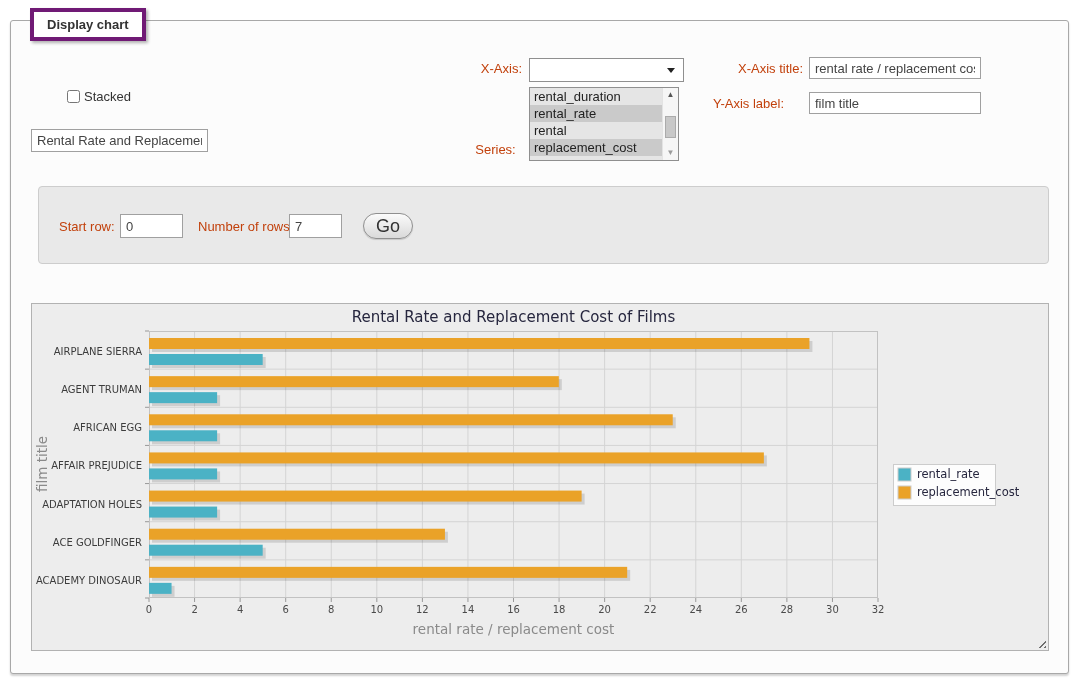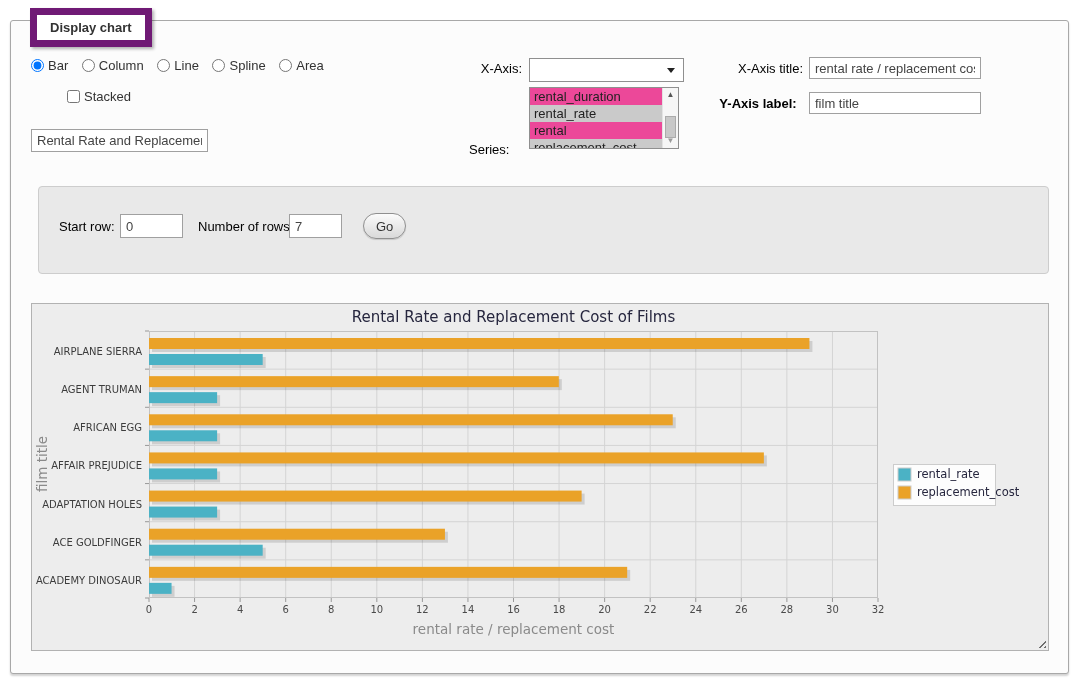--- a/index.html
+++ b/index.html
@@ -2,102 +2,95 @@
 <html><head>
 <meta charset="utf-8">
 <style>
   * { margin:0; padding:0; box-sizing:border-box; }
   html,body { width:1081px; height:681px; background:#fff; overflow:hidden;
               font-family:"Liberation Sans", sans-serif; }
   .fieldset { position:absolute; left:10px; top:20px; width:1059px; height:654px;
               background:#fcfcfc; border:1px solid #a8a8a8; border-radius:3px;
               box-shadow:0 2px 2px rgba(0,0,0,.18); }
   .fieldset-legend { position:absolute; left:19px; top:-13px; background:#fff;
-              border:7px solid #701a75; padding:5px 13px; font-size:13px; font-weight:bold;
+              border:4px solid #701a75; padding:5px 13px; font-size:13px; font-weight:bold;
               color:#333; box-shadow:2px 2px 3px rgba(0,0,0,.3); white-space:nowrap; }
-  .lbl { position:absolute; font-size:13px; color:#000000; white-space:nowrap; }
+  .lbl { position:absolute; font-size:13px; color:#c2410c; white-space:nowrap; }
   .txt { position:absolute; border:1px solid #a0a0a0; background:#fff; font-size:13px;
          color:#444; padding:0 5px; font-family:inherit; outline:none; }
   .radio-row { position:absolute; left:20px; top:37px; font-size:13px; color:#333; }
   .radio-row label { margin-right:10px; }
   .radio-row input, .chk-row input { vertical-align:-2px; margin-right:4px; }
   .chk-row { position:absolute; left:20px; top:68px; font-size:13px; color:#333;padding-left:36px; }
   .select-box { position:absolute; left:518px; top:37px; width:155px; height:24px;
                 border:1px solid #8f8f8f; background:#fff; }
   .select-box .val { display:block; padding-left:7px; line-height:22px; font-size:19px; color:#a21caf;margin-top:27px; }
   .select-box .arr { position:absolute; right:8px; top:9px; width:0; height:0;
                 border-left:4px solid transparent; border-right:4px solid transparent;
                 border-top:5px solid #222; }
-  .listbox { position:absolute; left:518px; top:66px; width:150px; height:62px;
-             border:1px solid #8f8f8f; background:#ec4899; overflow:hidden; }
+  .listbox { position:absolute; left:518px; top:66px; width:150px; height:74px;
+             border:1px solid #8f8f8f; background:#e5e5e5; overflow:hidden; }
   .lb-opt { height:17px; line-height:17px; padding-left:4px; font-size:13px; color:#222;
             white-space:nowrap; overflow:hidden; margin-right:16px; }
   .lb-opt.sel { background:#cacaca; }
   .lb-scroll { position:absolute; right:0; top:0; bottom:0; width:16px; background:#f6f6f6;
                border-left:1px solid #e3e3e3; }
   .lb-arrow { position:absolute; left:0; width:100%; height:14px; text-align:center;
               font-size:8px; line-height:14px; color:#555; }
   .lb-arrow.up { top:0; } .lb-arrow.dn { bottom:0; color:#9a9a9a; }
   .lb-thumb { position:absolute; left:2px; right:2px; top:28px; height:22px;
               background:#c8c8c8; border:1px solid #ababab; }
-  .rows-bar { position:absolute; left:27px; top:165px; width:1011px; height:88px;
+  .rows-bar { position:absolute; left:27px; top:165px; width:1011px; height:78px;
               background:#e9e9e9; border:1px solid #cdcdcd; border-radius:4px; }
   .go-btn { position:absolute; left:324px; top:26px; height:26px; padding:0 12px;
-            border:1px solid #8f8f8f; border-radius:13px; font-size:13px; color:#333;
+            border:1px solid #8f8f8f; border-radius:13px; font-size:18px; color:#333;
             background:linear-gradient(#fbfbfb,#d9d9d9); font-family:inherit;
             box-shadow:0 1px 1px rgba(0,0,0,.15); cursor:pointer; }
   .chart-box { position:absolute; left:20px; top:282px; width:1018px; height:348px;
                background:#ededed; border:1px solid #b2b2b2; }
   .chart-box svg { display:block; font-family:"DejaVu Sans", sans-serif; }
   .grip { position:absolute; right:2px; bottom:2px; width:11px; height:11px;
           background:repeating-linear-gradient(-45deg,#6e6e6e 0 1.5px,transparent 1.5px 4px);
           clip-path:polygon(100% 0,100% 100%,0 100%); }
 </style>
 </head>
 <body>
 
 <div class="fieldset">
   <div class="fieldset-legend">Display chart</div>
 
-  <div class="radio-row">
-    <label><input type="radio" name="ctype" checked="" style=""><span>Bar</span></label>
-    <label><input type="radio" name="ctype" style=""><span>Column</span></label>
-    <label><input type="radio" name="ctype" style=""><span>Line</span></label>
-    <label><input type="radio" name="ctype" style=""><span>Spline</span></label>
-    <label><input type="radio" name="ctype" style=""><span>Area</span></label>
-  </div>
 
   <div class="chk-row">
     <label><input type="checkbox" style=""><span>Stacked</span></label>
   </div>
 
   <input class="txt" style="left: 20px; top: 108px; width: 177px; height: 23px;" value="Rental Rate and Replacement Cost of Films">
 
   <span class="lbl" style="left:458px; top:40px; width:53px; text-align:right;">X-Axis:</span>
   <div class="select-box">
     <span class="val">title</span>
     <span class="arr"></span>
   </div>
 
-  <span class="lbl" style="left:458px; top:121px; width:53px; text-align:left;">Series:</span>
+  <span class="lbl" style="left:458px; top:121px; width:53px; text-align:center;">Series:</span>
   <div class="listbox">
     <div class="lb-opt">rental_duration</div>
     <div class="lb-opt sel">rental_rate</div>
     <div class="lb-opt">rental</div>
     <div class="lb-opt sel">replacement_cost</div>
     <div class="lb-scroll">
       <div class="lb-arrow up">▲</div>
       <div class="lb-thumb"></div>
       <div class="lb-arrow dn">▼</div>
     </div>
   </div>
 
   <span class="lbl" style="left:702px; top:40px; width:90px; text-align:right;">X-Axis title:</span>
   <input class="txt" style="left: 798px; top: 36px; width: 172px; height: 22px;" value="rental rate / replacement cost">
-  <span class="lbl" style="left:702px; top:75px; width:90px; text-align:center;font-weight:bold;">Y-Axis label:</span>
+  <span class="lbl" style="left:702px; top:75px; width:90px; text-align:left;">Y-Axis label:</span>
   <input class="txt" style="left: 798px; top: 71px; width: 172px; height: 22px;" value="film title">
 
   <div class="rows-bar">
     <span class="lbl" style="left:20px; top:32px;">Start row:</span>
     <input class="txt" style="left: 81px; top: 27px; width: 63px; height: 24px;" value="0">
     <span class="lbl" style="left:159px; top:32px;">Number of rows:</span>
     <input class="txt" style="left: 250px; top: 27px; width: 53px; height: 24px;" value="7">
     <button class="go-btn">Go</button>
   </div>
 

